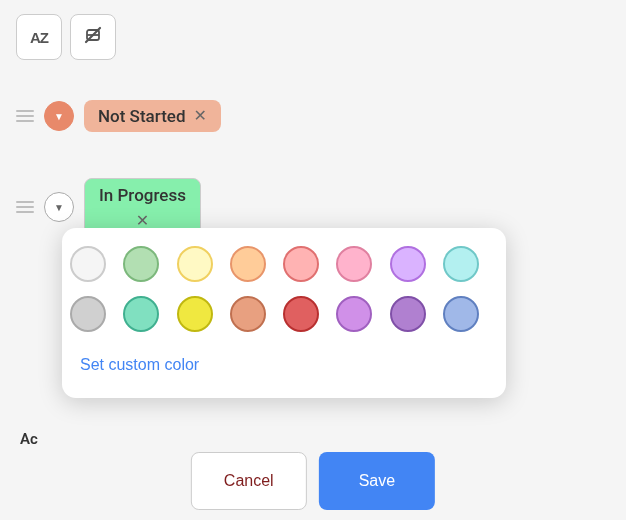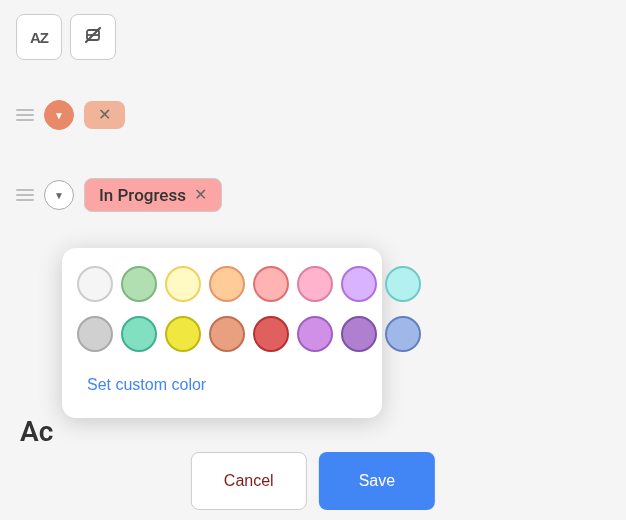--- a/index.html
+++ b/index.html
@@ -101,44 +101,44 @@
       font-weight: 500;
       cursor: pointer;
     }
 
     .tag.orange {
       background: #f0b49a;
       color: #333;
     }
 
     .tag.white {
-      background: #fca5a5;
+      background: #86efac;
       border: 1.5px solid #ccc;
       color: #333;
+      flex-direction: column;
     }
 
     .tag-x {
       font-size: 16px;
       color: #666;
       cursor: pointer;
       line-height: 1;
     }
 
     
     .color-picker-popup {
       position: absolute;
       top: 228px;
       left: 62px;
-      width: 320px;
+      width: 444px;
       background: white;
       border-radius: 14px;
       box-shadow: 0 4px 24px rgba(0,0,0,0.18);
-      padding: 18px 18px 14px 15px;
+      padding: 18px 18px 14px 8px;
       z-index: 10;
-      margin-top: 20px;
     }
 
     .color-grid {
       display: grid;
       grid-template-columns: repeat(8, 1fr);
       gap: 8px;
       margin-bottom: 14px;
     }
 
     .color-swatch {
@@ -195,21 +195,21 @@
       font-size: 16px;
       color: white;
       cursor: pointer;
       font-weight: 500;
     }
 
     .add-label {
       position: absolute;
       bottom: 72px;
       left: 20px;
-      font-size: 28px;
+      font-size: 15px;
       font-weight: 600;
       color: #333;
     }
 
     
     .chevron {
       font-size: 10px;
       color: white;
     }
 
@@ -241,20 +241,21 @@
 <div class="row-item" style="top: 100px;">
   <div class="drag-handle">
     <span></span>
       <span></span>
       <span></span>
   </div>
   <div class="circle-btn filled-orange">
     <span class="chevron">▼</span>
   </div>
   <div class="tag orange">
+    <span>Not Started</span>
     <span class="tag-x">✕</span>
   </div>
 </div>
 
 <div class="row-item" style="top: 178px;">
   <div class="drag-handle">
     <span></span>
       <span></span>
       <span></span>
   </div>

